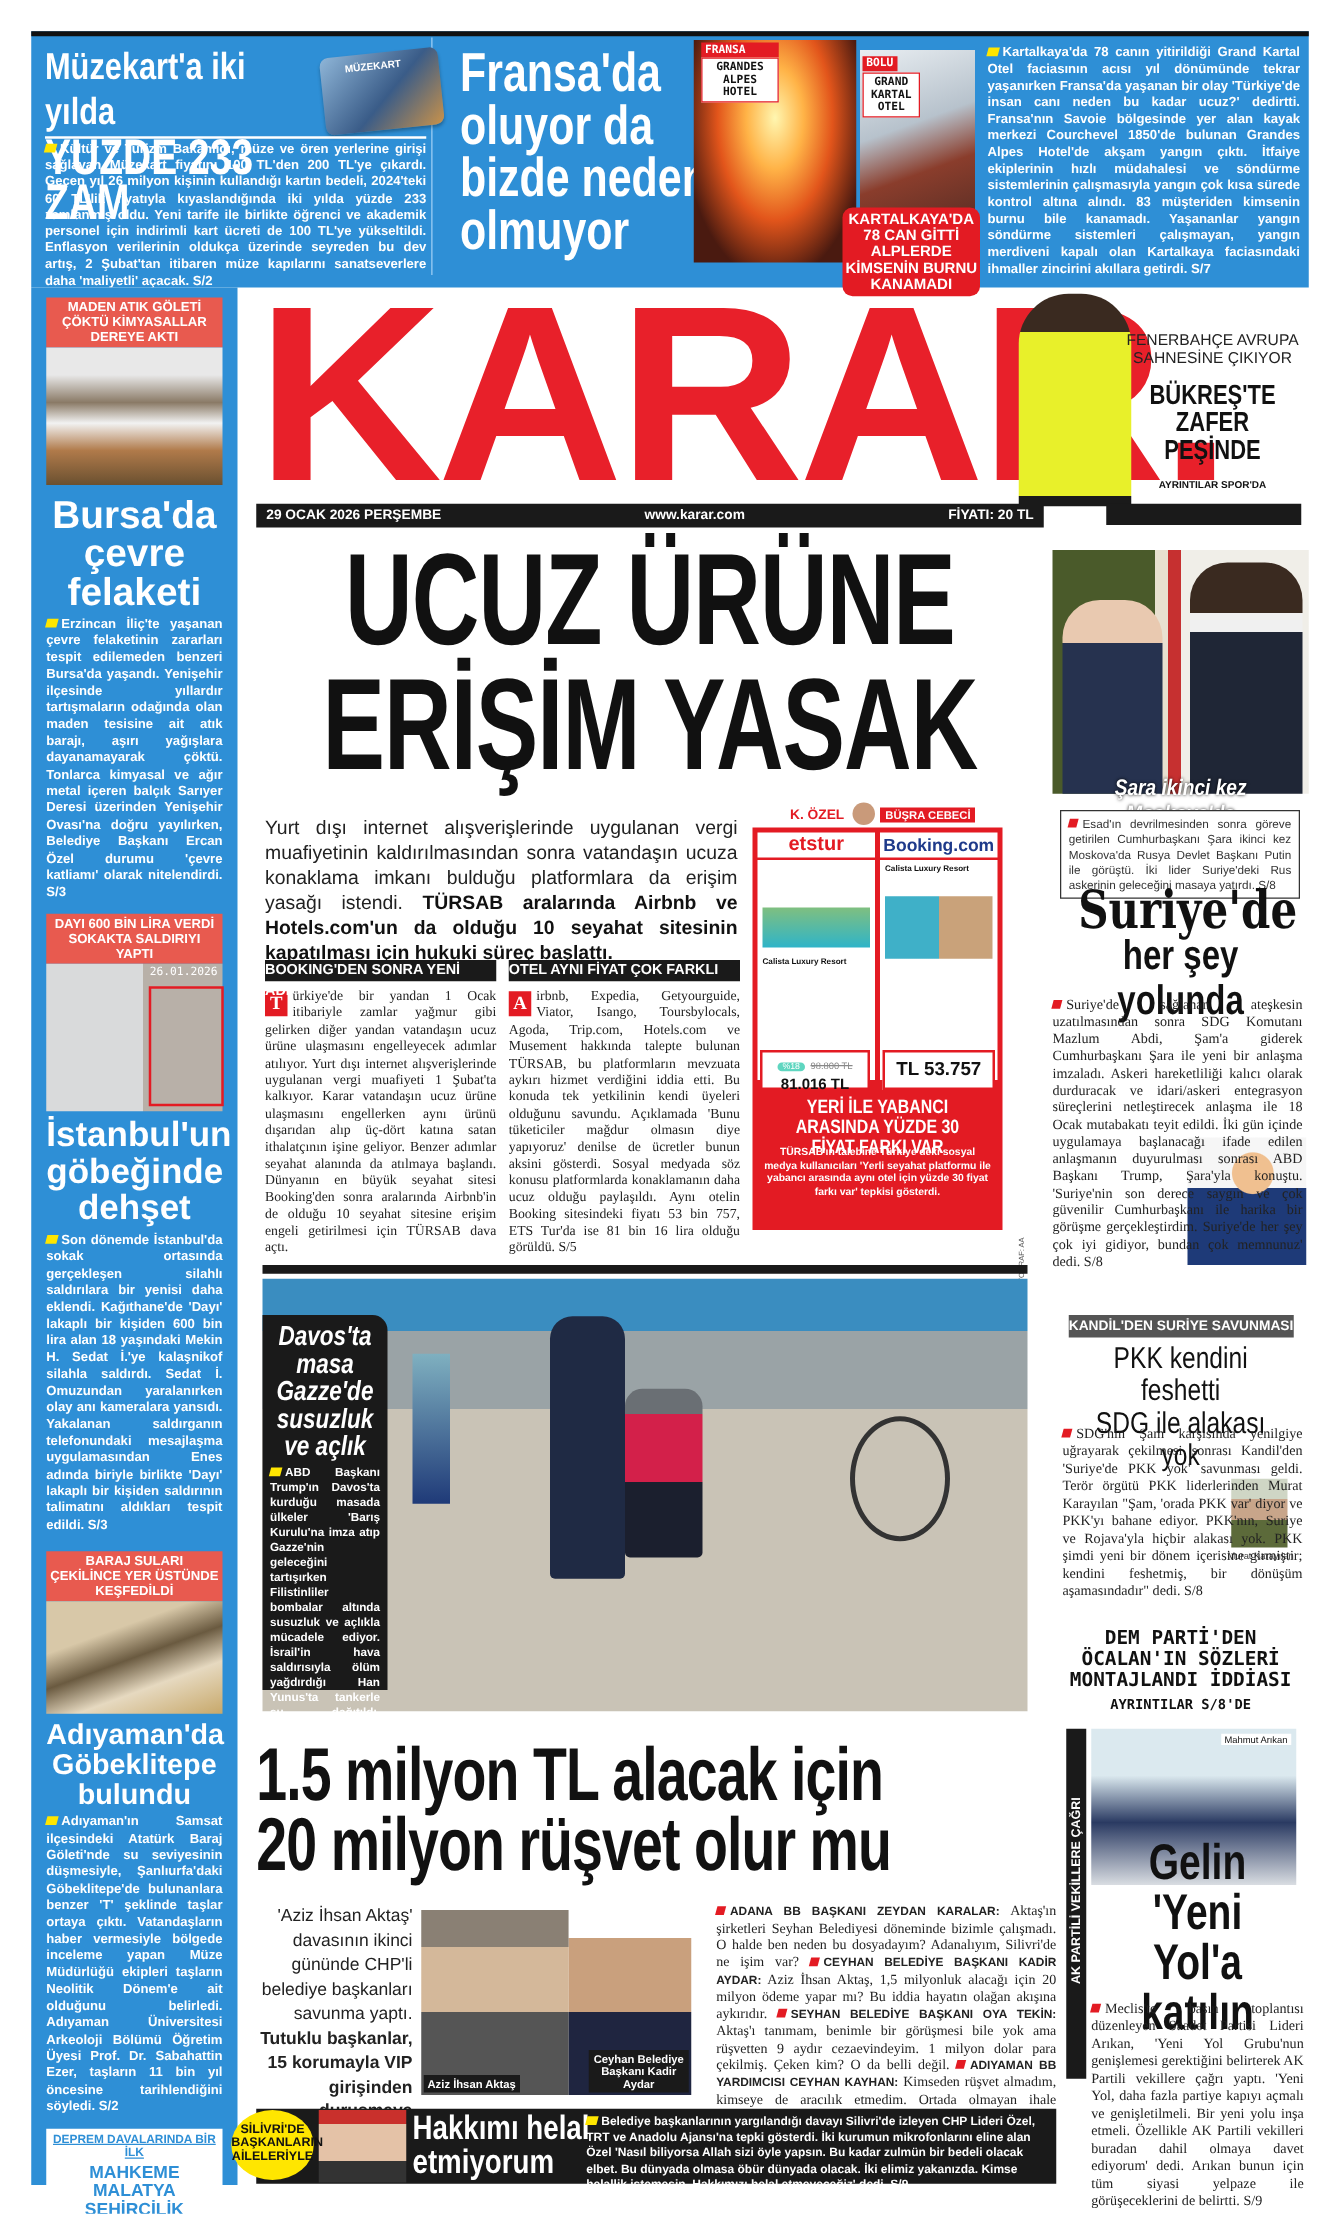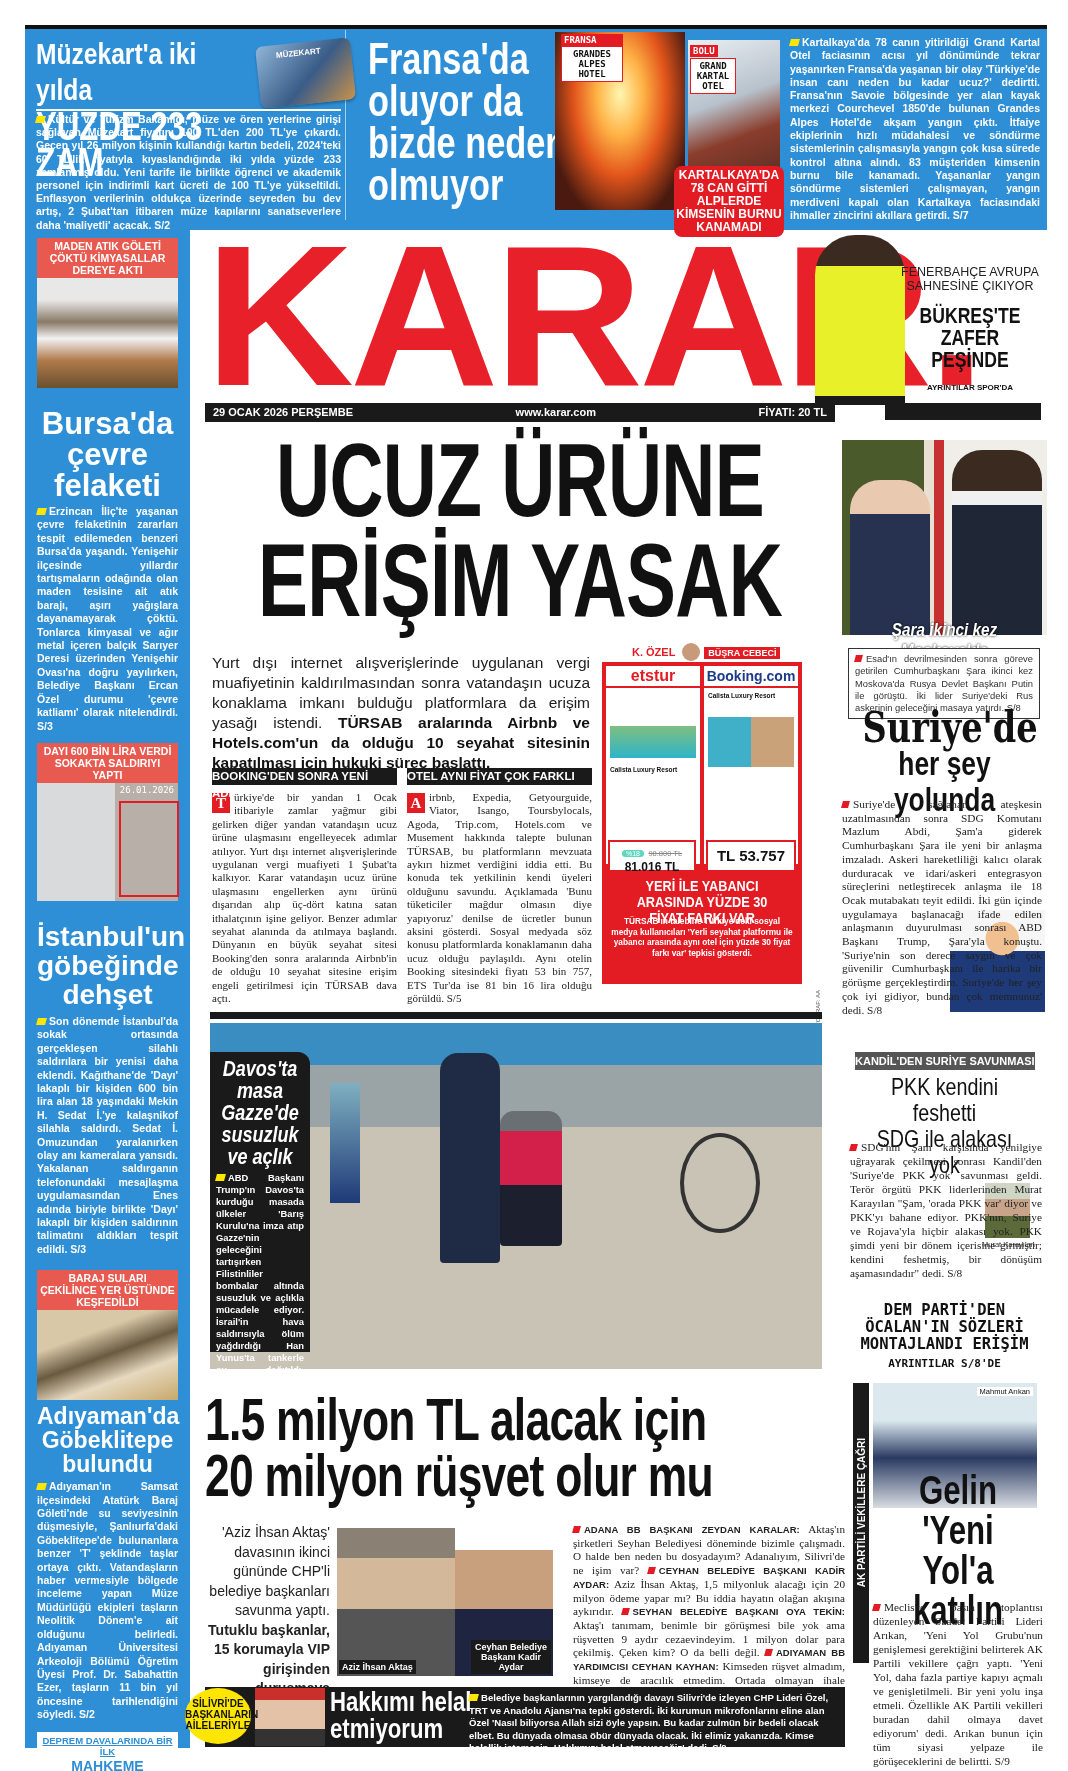--- a/index.html
+++ b/index.html
@@ -121,29 +121,29 @@
     <div class="tagbox" style="width:46px">GRAND KARTAL OTEL</div>
   </div>
 </div>
 <div class="abs kar-badge">KARTALKAYA'DA 78 CAN GİTTİ ALPLERDE KİMSENİN BURNU KANAMADI</div>
 <div class="abs kar-b"><span class="ybul"></span><span>Kartalkaya'da 78 canın yitirildiği Grand Kartal Otel faciasının acısı yıl dönümünde tekrar yaşanırken Fransa'da yaşanan bir olay 'Türkiye'de insan canı neden bu kadar ucuz?' dedirtti. Fransa'nın Savoie bölgesinde yer alan kayak merkezi Courchevel 1850'de bulunan Grandes Alpes Hotel'de akşam yangın çıktı. İtfaiye ekiplerinin hızlı müdahalesi ve söndürme sistemlerinin çalışmasıyla yangın çok kısa sürede kontrol altına alındı. 83 müşteriden kimsenin burnu bile kanamadı. Yaşananlar yangın söndürme sistemleri çalışmayan, yangın merdiveni kapalı olan Kartalkaya faciasındaki ihmaller zincirini akıllara getirdi. S/7</span></div>
 
 <div class="abs lcol">
   <div style="padding:8px 12px 0 12px">
     <div class="redlab">MADEN ATIK GÖLETİ ÇÖKTÜ KİMYASALLAR DEREYE AKTI</div>
     <div class="lphoto" style="background:linear-gradient(180deg,#e8e8e8 0 20%,#8a7a66 40%,#f2f2f2 55%,#b07a4a 75%,#6a5030)"></div>
-    <div class="lhead" style="margin-top:20px">Bursa'da çevre felaketi</div>
+    <div class="lhead" style="margin-top:8px">Bursa'da çevre felaketi</div>
     <div class="lbody" style="margin-top:4px"><span class="ybul"></span><span>Erzincan İliç'te yaşanan çevre felaketinin zararları tespit edilemeden benzeri Bursa'da yaşandı. Yenişehir ilçesinde yıllardır tartışmaların odağında olan maden tesisine ait atık barajı, aşırı yağışlara dayanamayarak çöktü. Tonlarca kimyasal ve ağır metal içeren balçık Sarıyer Deresi üzerinden Yenişehir Ovası'na doğru yayılırken, Belediye Başkanı Ercan Özel durumu 'çevre katliamı' olarak nitelendirdi. S/3</span></div>
 
     <div class="redlab" style="margin-top:10px">DAYI 600 BİN LİRA VERDİ SOKAKTA SALDIRIYI YAPTI</div>
     <div class="lphoto" style="height:118px;position:relative;background:linear-gradient(90deg,#d9dadb 0 55%,#b8b0a8 55%)">
       <span style="position:absolute;right:4px;top:2px;font-size:9px;color:#fff;font-family:'DejaVu Sans Mono',monospace">26.01.2026</span>
       <div style="position:absolute;left:82px;top:18px;width:60px;height:96px;border:2px solid #e31b23"></div>
     </div>
-    <div class="lhead" style="margin-top:21px;font-size:28px;line-height:29px">İstanbul'un göbeğinde dehşet</div>
+    <div class="lhead" style="margin-top:4px;font-size:28px;line-height:29px">İstanbul'un göbeğinde dehşet</div>
     <div class="lbody" style="margin-top:6px"><span class="ybul"></span><span>Son dönemde İstanbul'da sokak ortasında gerçekleşen silahlı saldırılara bir yenisi daha eklendi. Kağıthane'de 'Dayı' lakaplı bir kişiden 600 bin lira alan 18 yaşındaki Mekin H. Sedat İ.'ye kalaşnikof silahla saldırdı. Sedat İ. Omuzundan yaralanırken olay anı kameralara yansıdı. Yakalanan saldırganın telefonundaki mesajlaşma uygulamasından Enes adında biriyle birlikte 'Dayı' lakaplı bir kişiden saldırının talimatını aldıkları tespit edildi. S/3</span></div>
 
     <div class="redlab" style="margin-top:14px">BARAJ SULARI ÇEKİLİNCE YER ÜSTÜNDE KEŞFEDİLDİ</div>
     <div class="lphoto" style="height:90px;background:linear-gradient(160deg,#d8c8a8 0 30%,#6a5a40 50%,#e6d9c0 70%,#c7a86a)"></div>
     <div class="lhead" style="margin-top:4px;font-size:23px;line-height:24px">Adıyaman'da Göbeklitepe bulundu</div>
     <div class="lbody" style="margin-top:4px"><span class="ybul"></span><span>Adıyaman'ın Samsat ilçesindeki Atatürk Baraj Göleti'nde su seviyesinin düşmesiyle, Şanlıurfa'daki Göbeklitepe'de bulunanlara benzer 'T' şeklinde taşlar ortaya çıktı. Vatandaşların haber vermesiyle bölgede inceleme yapan Müze Müdürlüğü ekipleri taşların Neolitik Dönem'e ait olduğunu belirledi. Adıyaman Üniversitesi Arkeoloji Bölümü Öğretim Üyesi Prof. Dr. Sabahattin Ezer, taşların 11 bin yıl öncesine tarihlendiğini söyledi. S/2</span></div>
 
     <div class="depbox" style="margin-top:10px">
       <div style="font-size:9.5px;color:#2e8fd6;text-decoration:underline">DEPREM DAVALARINDA BİR İLK</div>
       <div style="font-size:14px;line-height:15px;margin-top:2px">MAHKEME MALATYA ŞEHİRCİLİK MÜDÜRÜNE SORUŞTURMA İSTEDİ</div>
@@ -237,21 +237,21 @@
 <div class="abs kandil-bar">KANDİL'DEN SURİYE SAVUNMASI</div>
 <div class="abs pkk-h">
   <div>PKK kendini feshetti</div>
   <div>SDG ile alakası yok</div>
 </div>
 <div class="abs kara"></div>
 <div class="abs" style="left:982px;top:1240px;font-size:7.5px;color:#333">Murat Karayılan</div>
 <div class="abs pkk-b serif" style="font-size:11.3px;line-height:14px;padding-right:0"><span class="rbul"></span><span>SDG'nin Şam karşısında yenilgiye uğrayarak çekilmesi sonrası Kandil'den 'Suriye'de PKK yok' savunması geldi. Terör örgütü PKK liderlerinden Murat Karayılan "Şam, 'orada PKK var' diyor ve PKK'yı bahane ediyor. PKK'nın, Suriye ve Rojava'yla hiçbir alakası yok. PKK şimdi yeni bir dönem içerisine girmiştir; kendini feshetmiş, bir dönüşüm aşamasındadır" dedi. S/8</span></div>
 
 <div class="abs dem">
-  <div>DEM PARTİ'DEN ÖCALAN'IN SÖZLERİ MONTAJLANDI ERİŞİM</div>
+  <div>DEM PARTİ'DEN ÖCALAN'IN SÖZLERİ MONTAJLANDI İDDİASI</div>
   <div style="font-size:11px;margin-top:2px">AYRINTILAR S/8'DE</div>
 </div>
 
 <div class="abs gelin-vbar">
     <span>AK PARTİLİ VEKİLLERE ÇAĞRI</span>
   </div>
 <div class="abs gelin-ph">
   <span style="position:absolute;right:4px;top:4px;background:#fff;font-size:7.5px;padding:0 3px">Mahmut Arıkan</span>
 </div>
 <div class="abs gelin-h">Gelin 'Yeni Yol'a katılın</div>

